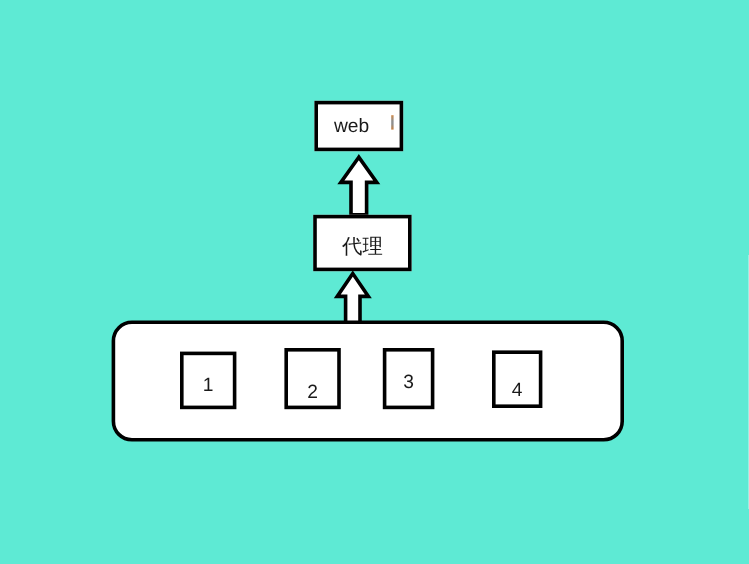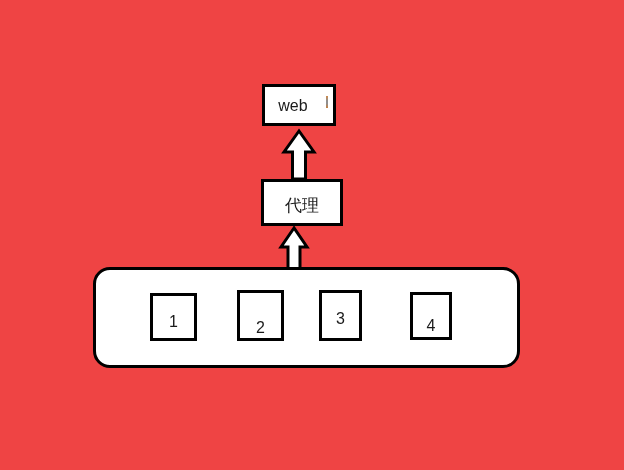--- a/index.html
+++ b/index.html
@@ -8,21 +8,21 @@
     width: 624px;
     height: 470px;
     background: #ffffff;
     font-family: "Liberation Sans", sans-serif;
     overflow: hidden;
   }
   .canvas {
     position: relative;
     width: 624px;
     height: 470px;
-    background: #ef4444;
+    background: #5eead4;
   }
   .node {
     position: absolute;
     box-sizing: border-box;
     border: 3px solid #000000;
     background: #ffffff;
     display: flex;
     align-items: center;
     justify-content: center;
     color: #1a1a1a;

